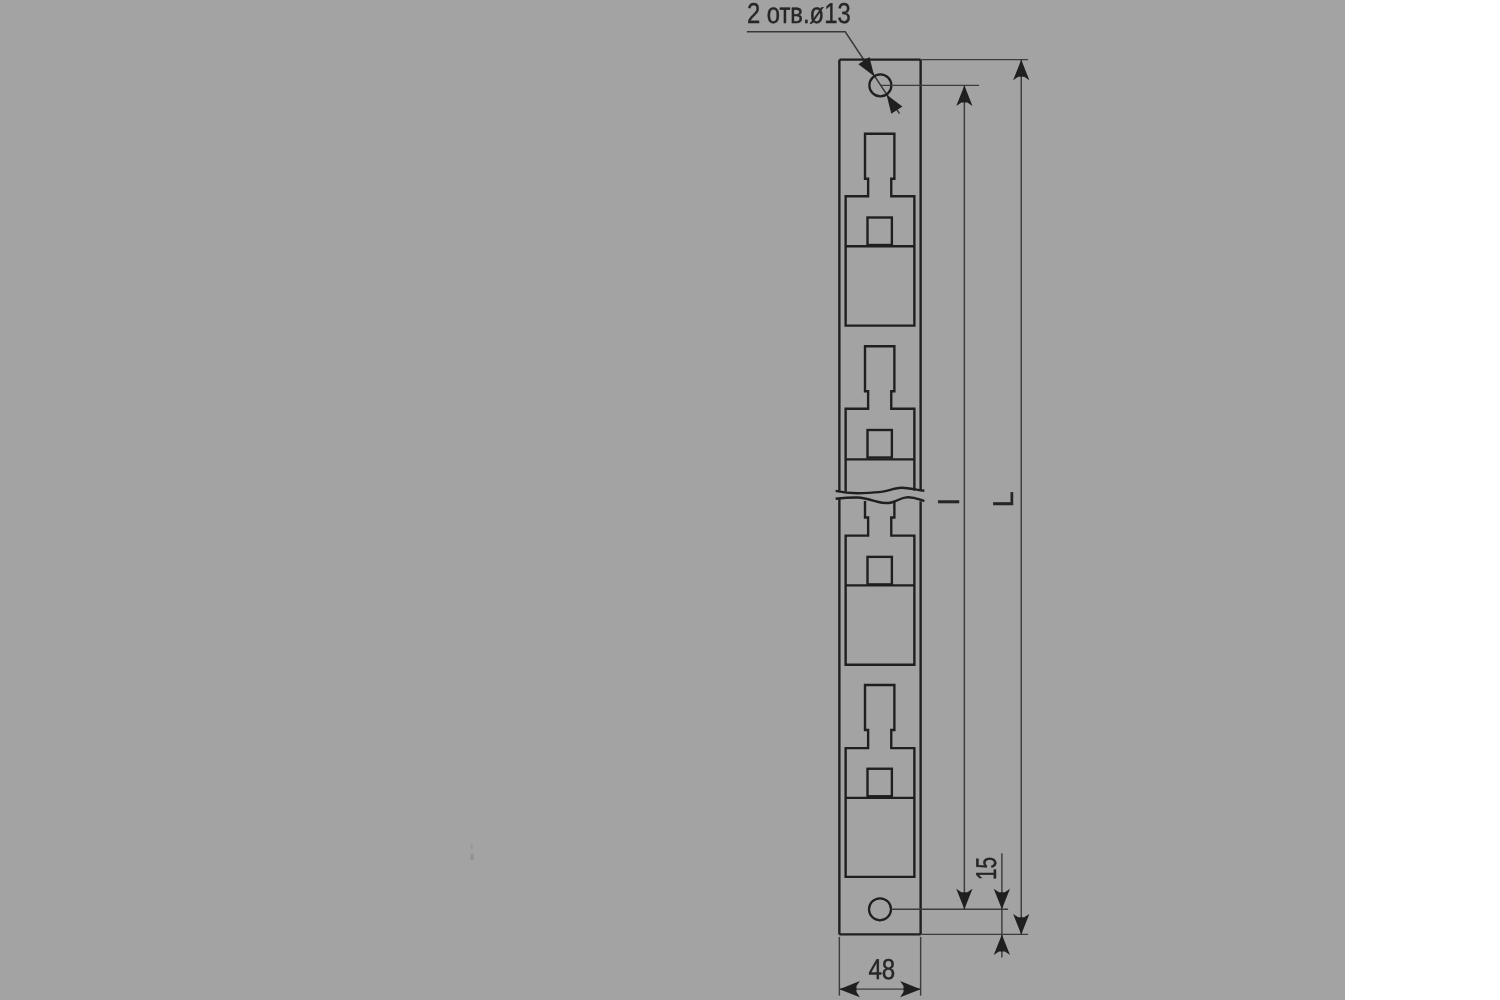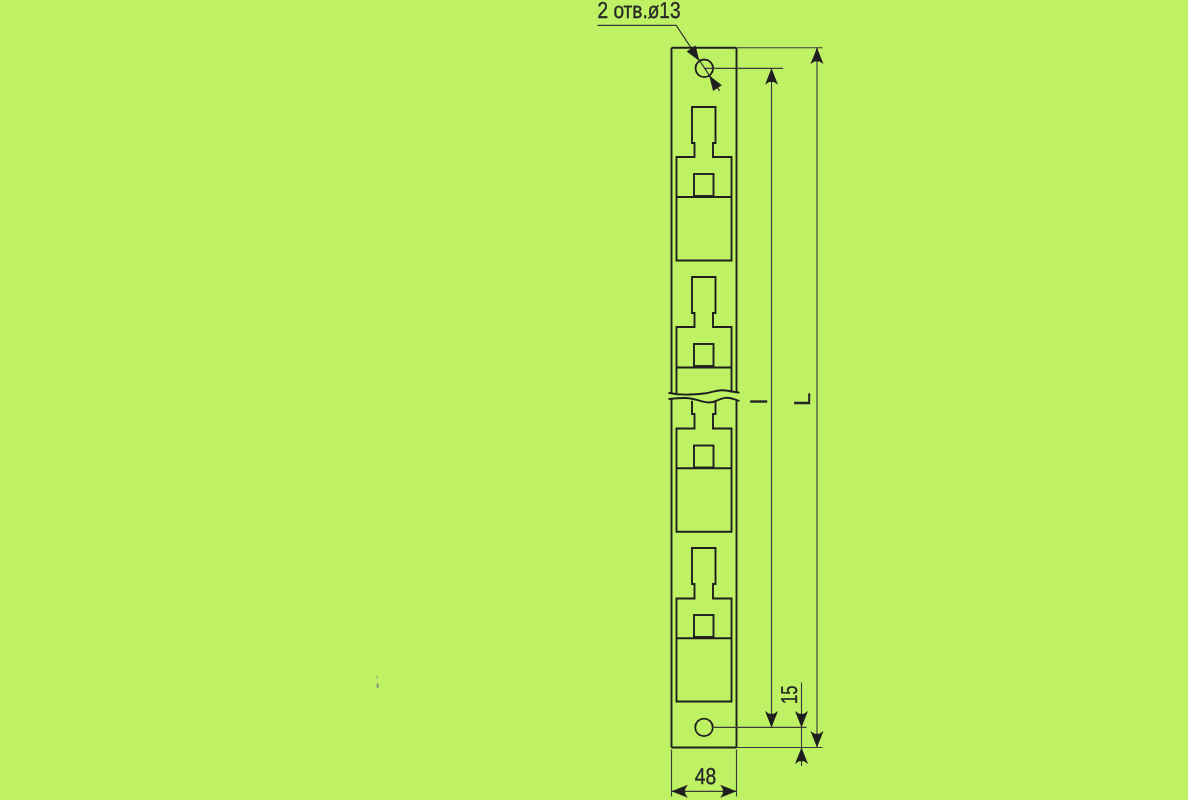--- a/index.html
+++ b/index.html
@@ -1,16 +1,16 @@
 <!DOCTYPE html>
 <html><head>
 <meta charset="utf-8">
 <style>
   html,body{margin:0;padding:0;background:#ffffff;}
-  .page{width:1188px;height:800px;position:relative;background:#bef264;font-family:"Liberation Sans",sans-serif;}
+  .page{width:1076px;height:800px;position:relative;background:#a3a3a3;font-family:"Liberation Sans",sans-serif;}
   text{font-family:"Liberation Sans",sans-serif;fill:#262626;stroke:#262626;stroke-width:0.35;text-rendering:geometricPrecision;}
 </style>
 </head>
 <body>
 <div class="page">
 <svg width="1200" height="800" viewBox="0 0 1200 800" style="transform:translateZ(0);">
   <g fill="none" stroke-linecap="butt">
 
   <g>
     <text x="597.5" y="18.2" font-size="23" textLength="83" lengthAdjust="spacingAndGlyphs">2 отв.ø13</text>

